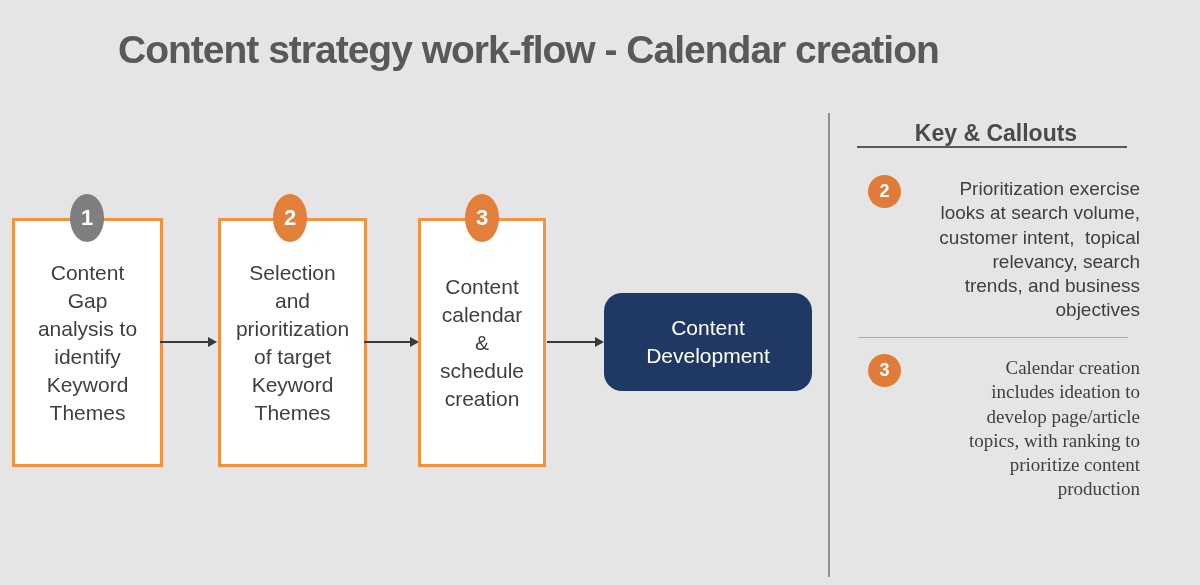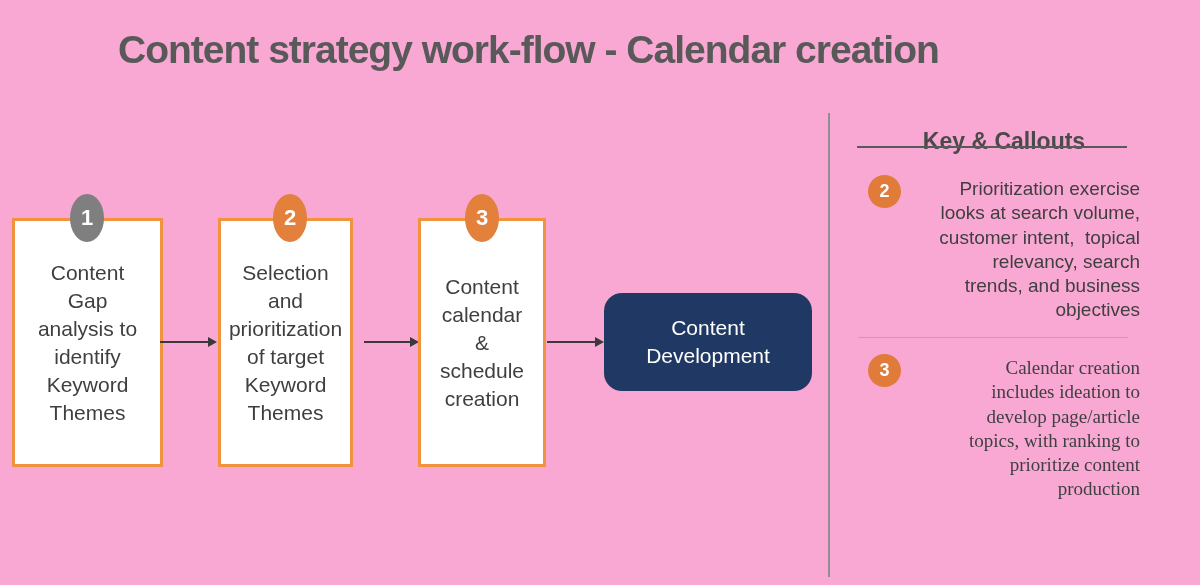--- a/index.html
+++ b/index.html
@@ -1,20 +1,20 @@
 <!DOCTYPE html>
 <html><head>
 <meta charset="utf-8">
 <style>
   html, body { margin: 0; padding: 0; background: #ffffff; }
   .slide {
     position: relative;
     width: 1200px;
     height: 585px;
-    background: #f9a8d4;
+    background: #e5e5e5;
     font-family: "Liberation Sans", sans-serif;
     overflow: hidden;
   }
 
   
   .title {
     position: absolute;
     left: 118px;
     top: 28px;
     margin: 0;
@@ -38,21 +38,21 @@
     justify-content: center;
   }
   .flow-box .label {
     white-space: pre-line;
     text-align: center;
     font-size: 21px;
     line-height: 28px;
     color: #3F3F3F;
   }
   .box-1 { left: 12px;  width: 151px; }
-  .box-2 { left: 218px; width: 135px; }
+  .box-2 { left: 218px; width: 149px; }
   .box-3 { left: 418px; width: 128px; }
 
   
   .badge {
     position: absolute;
     top: 194px;
     width: 34px;
     height: 48px;
     border-radius: 50%;
     display: flex;
@@ -118,21 +118,21 @@
     top: 113px;
     width: 2px;
     height: 464px;
     background: #8F8F8F;
   }
   .panel-heading {
     position: absolute;
     left: 857px;
     top: 116px;
     width: 270px;
-    margin: 12px;
+    margin: 4px;
     text-align: center;
     font-size: 23px;
     font-weight: bold;
     color: #4A4A4A;
   }
   .panel-heading-rule {
     position: absolute;
     left: 857px;
     top: 146px;
     width: 270px;

